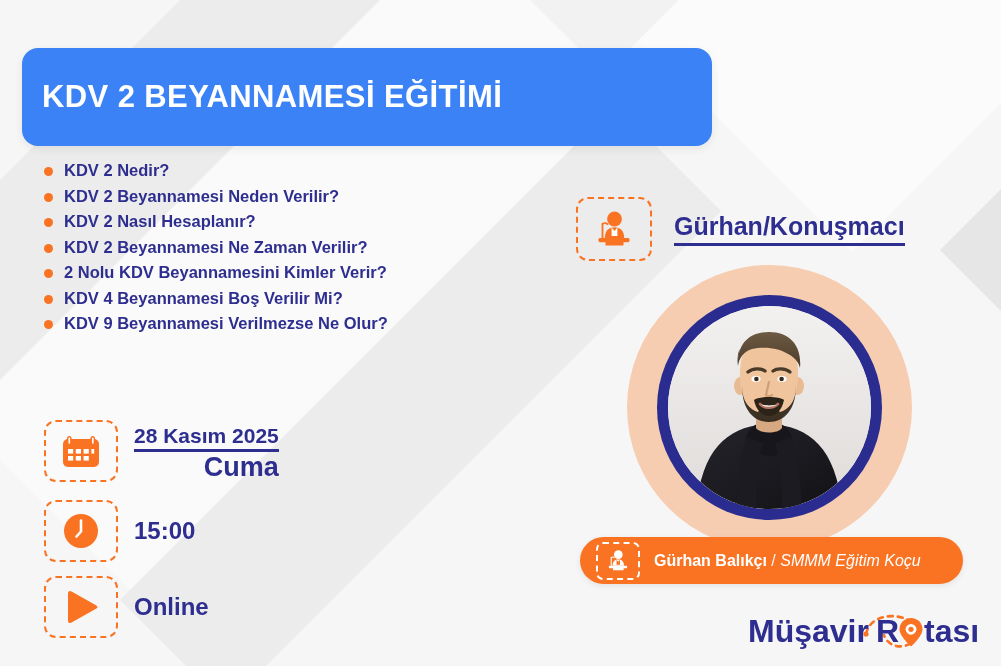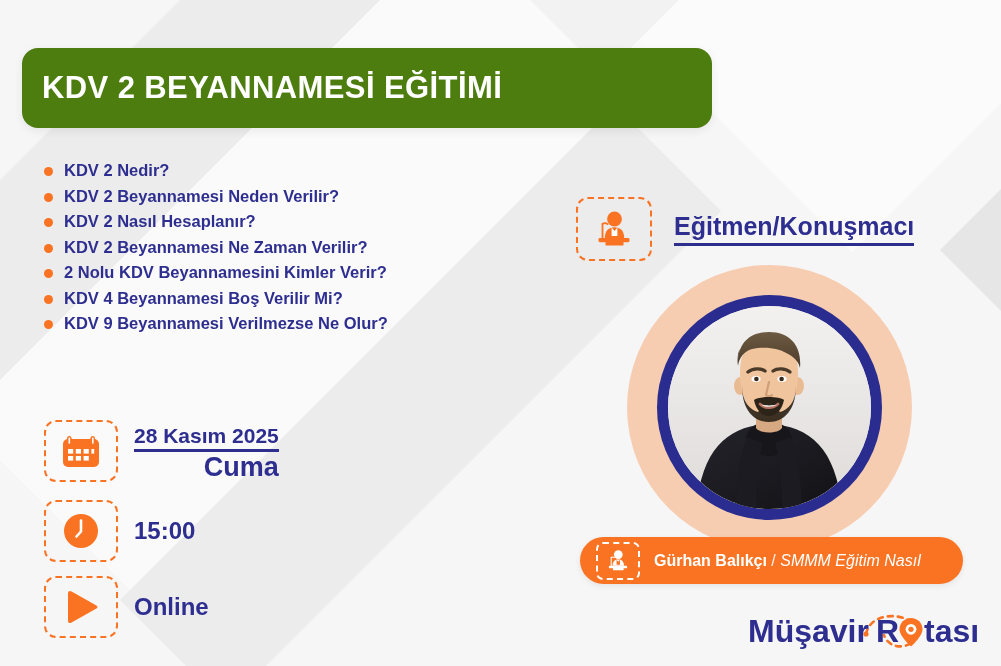--- a/index.html
+++ b/index.html
@@ -16,22 +16,22 @@
   .bg-layer{position:absolute;inset:0;pointer-events:none;}
   .band{position:absolute;transform-origin:0 0;transform:rotate(-45deg);}
   .b1{background:#ececec;}
   .b2{background:#fafafa;}
   .b3{background:#e6e6e6;}
   .b4{background:#f2f2f2;}
   .b5{background:#fbfbfb;}
 
   
   #title-banner{
-    position:absolute;left:22px;top:48px;width:690px;height:80px;
-    background:#4d7c0f;border-radius:16px;
+    position:absolute;left:22px;top:48px;width:690px;height:98px;
+    background:#3b82f6;border-radius:16px;
     box-shadow:0 3px 10px rgba(0,0,0,.07);
     display:flex;align-items:center;
   }
   #title-text{
     color:#ffffff;font-size:31px;font-weight:bold;
     letter-spacing:.4px;padding-left:20px;white-space:nowrap;
     font-family:"Liberation Sans",sans-serif;
   }
 
   
@@ -213,21 +213,21 @@
       <svg width="44" height="38" viewBox="0 0 44 38">
         <circle cx="22.5" cy="9" r="7.4" fill="#f97322"></circle>
         <path d="M12.8 28 C12.8 20.5 17 17.2 22.5 17.2 C28 17.2 32.2 20.5 32.2 28 Z" fill="#f97322"></path>
         <path d="M19.6 17.6 L22.5 21 L25.4 17.6 L25.4 26 L19.6 26 Z" fill="#ffffff"></path>
         <rect x="13.5" y="28.5" width="18" height="7" fill="#f97322"></rect>
         <rect x="6.5" y="28" width="31" height="4.2" rx="1.4" fill="#f97322"></rect>
         <path d="M10.5 13.8 L10.5 29" stroke="#f97322" stroke-width="1.8" fill="none"></path>
         <path d="M10.5 13.8 Q13.5 12.2 15.6 14.2" stroke="#f97322" stroke-width="1.8" fill="none" stroke-linecap="round"></path>
       </svg>
     </div>
-    <div id="speaker-title">Eğitmen/Konuşmacı</div>
+    <div id="speaker-title">Gürhan/Konuşmacı</div>
   </div>
 
   <div id="portrait-wrap">
     <div id="portrait-outer"></div>
     <div id="portrait-ring"></div>
     <div id="portrait-photo">
       <svg width="203" height="203" viewBox="0 0 203 203">
         <defs>
           <linearGradient id="wallg" x1="0" y1="0" x2="0" y2="1">
             <stop offset="0%" stop-color="#f3f1f0"></stop>
@@ -286,21 +286,21 @@
         <circle cx="22.5" cy="9" r="7.4" fill="#ffffff"></circle>
         <path d="M12.8 28 C12.8 20.5 17 17.2 22.5 17.2 C28 17.2 32.2 20.5 32.2 28 Z" fill="#ffffff"></path>
         <path d="M19.6 17.6 L22.5 21 L25.4 17.6 L25.4 26 L19.6 26 Z" fill="#f97322"></path>
         <rect x="13.5" y="28.5" width="18" height="7" fill="#ffffff"></rect>
         <rect x="6.5" y="28" width="31" height="4.2" rx="1.4" fill="#ffffff"></rect>
         <path d="M10.5 13.8 L10.5 29" stroke="#ffffff" stroke-width="1.8" fill="none"></path>
         <path d="M10.5 13.8 Q13.5 12.2 15.6 14.2" stroke="#ffffff" stroke-width="1.8" fill="none" stroke-linecap="round"></path>
       </svg>
     </div>
     <div id="name-badge-text">
-      <span id="speaker-name">Gürhan Balıkçı</span><span id="speaker-sep"> / </span><span id="speaker-role">SMMM Eğitim Nasıl</span>
+      <span id="speaker-name">Gürhan Balıkçı</span><span id="speaker-sep"> / </span><span id="speaker-role">SMMM Eğitim Koçu</span>
     </div>
   </div>
 
   <div id="logo">
     <svg width="230" height="46" viewBox="0 0 230 46">
 
       <path d="M118 26 C122 6 150 4 163 14 C174 23 168 36 156 38 C146 40 138 34 136 27" fill="none" stroke="#f97322" stroke-width="2.6" stroke-dasharray="5 5" stroke-linecap="round"></path>
       <circle cx="118" cy="26" r="2.6" fill="#f97322"></circle>
       <text x="0" y="34" font-family="Liberation Sans, sans-serif" font-size="32" font-weight="bold" fill="#2d2e8f">Müşavir</text>
       <text x="128" y="34" font-family="Liberation Sans, sans-serif" font-size="32" font-weight="bold" fill="#2d2e8f">R</text>

